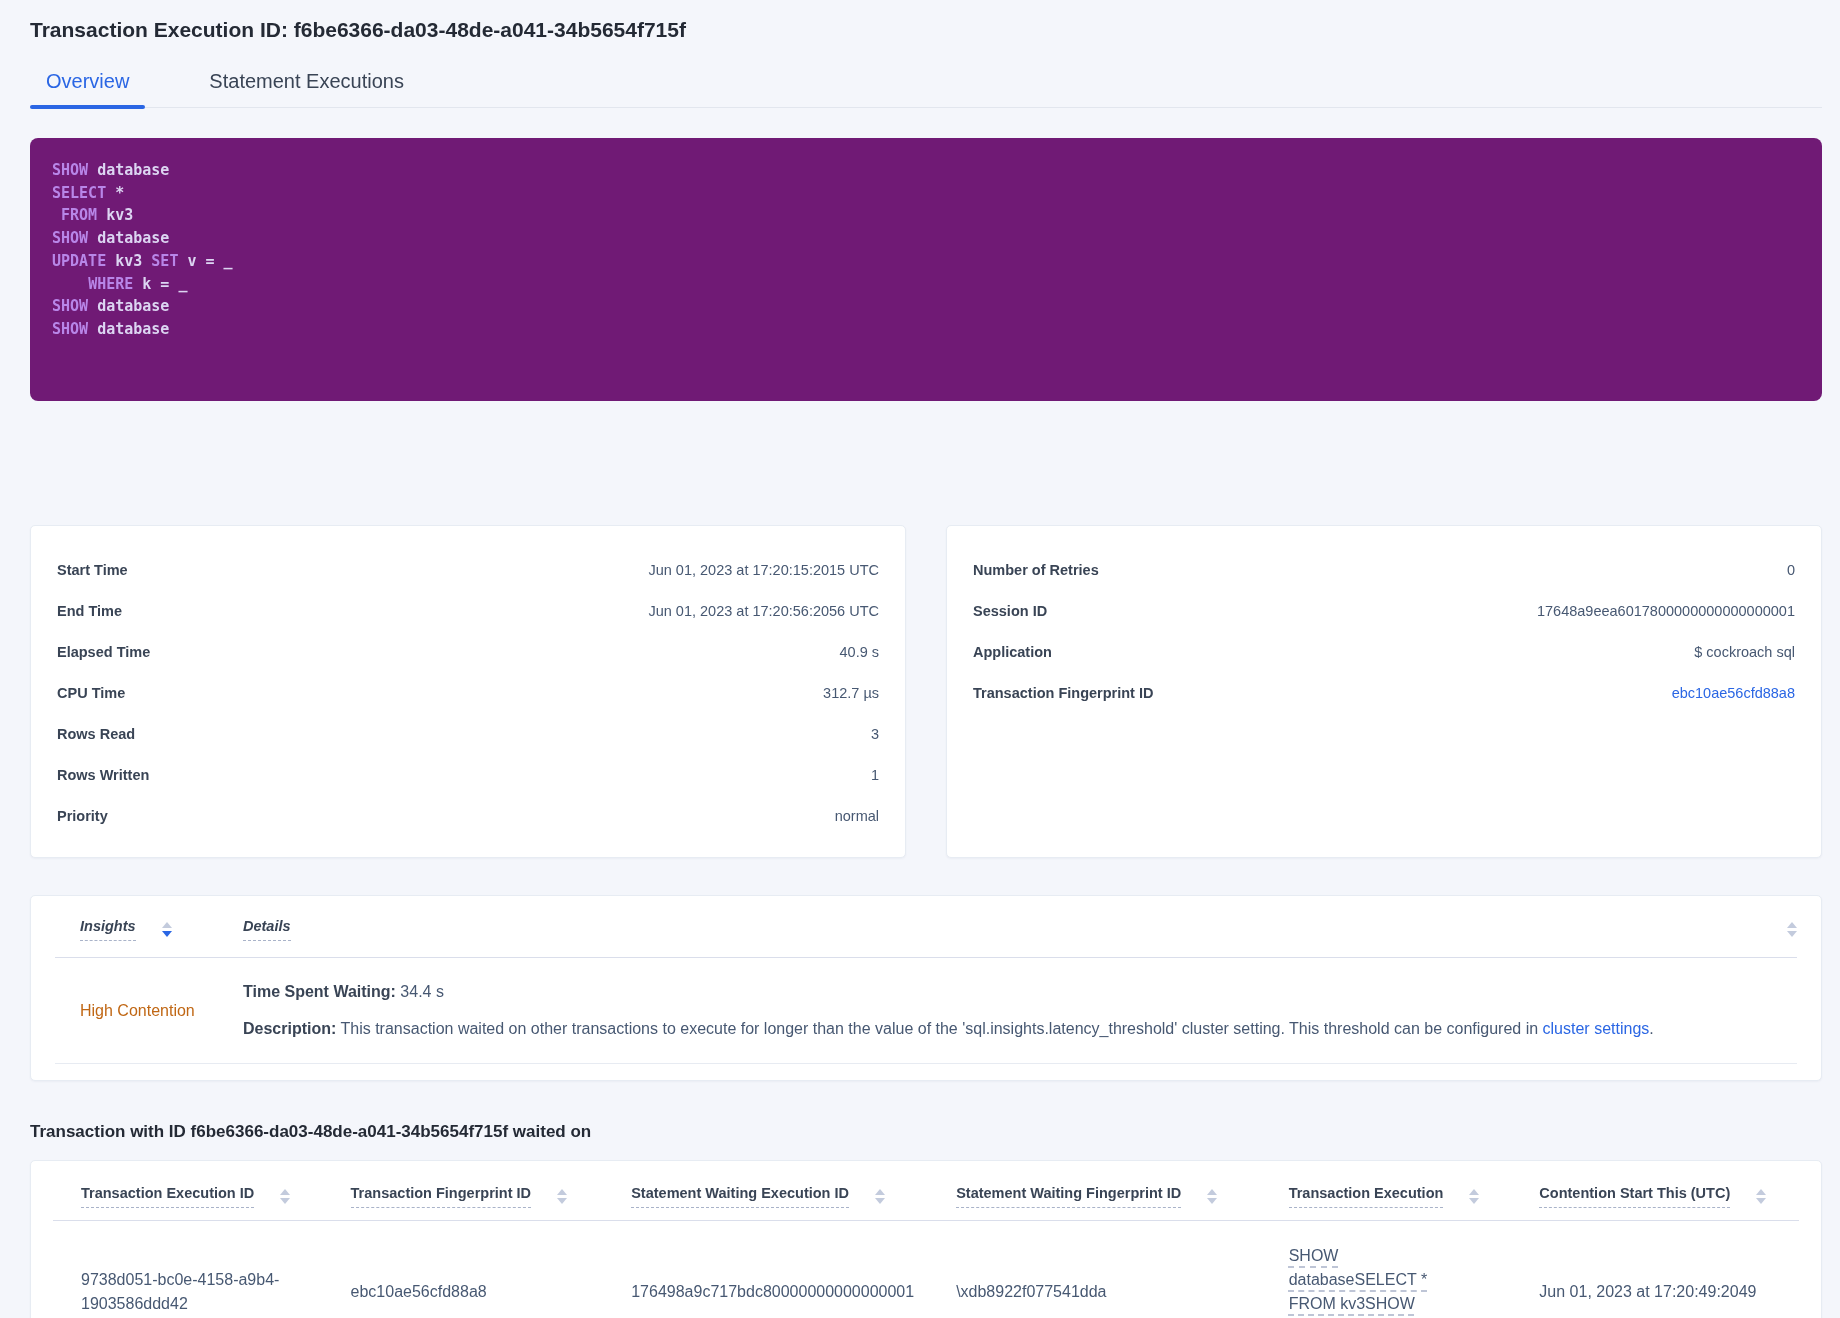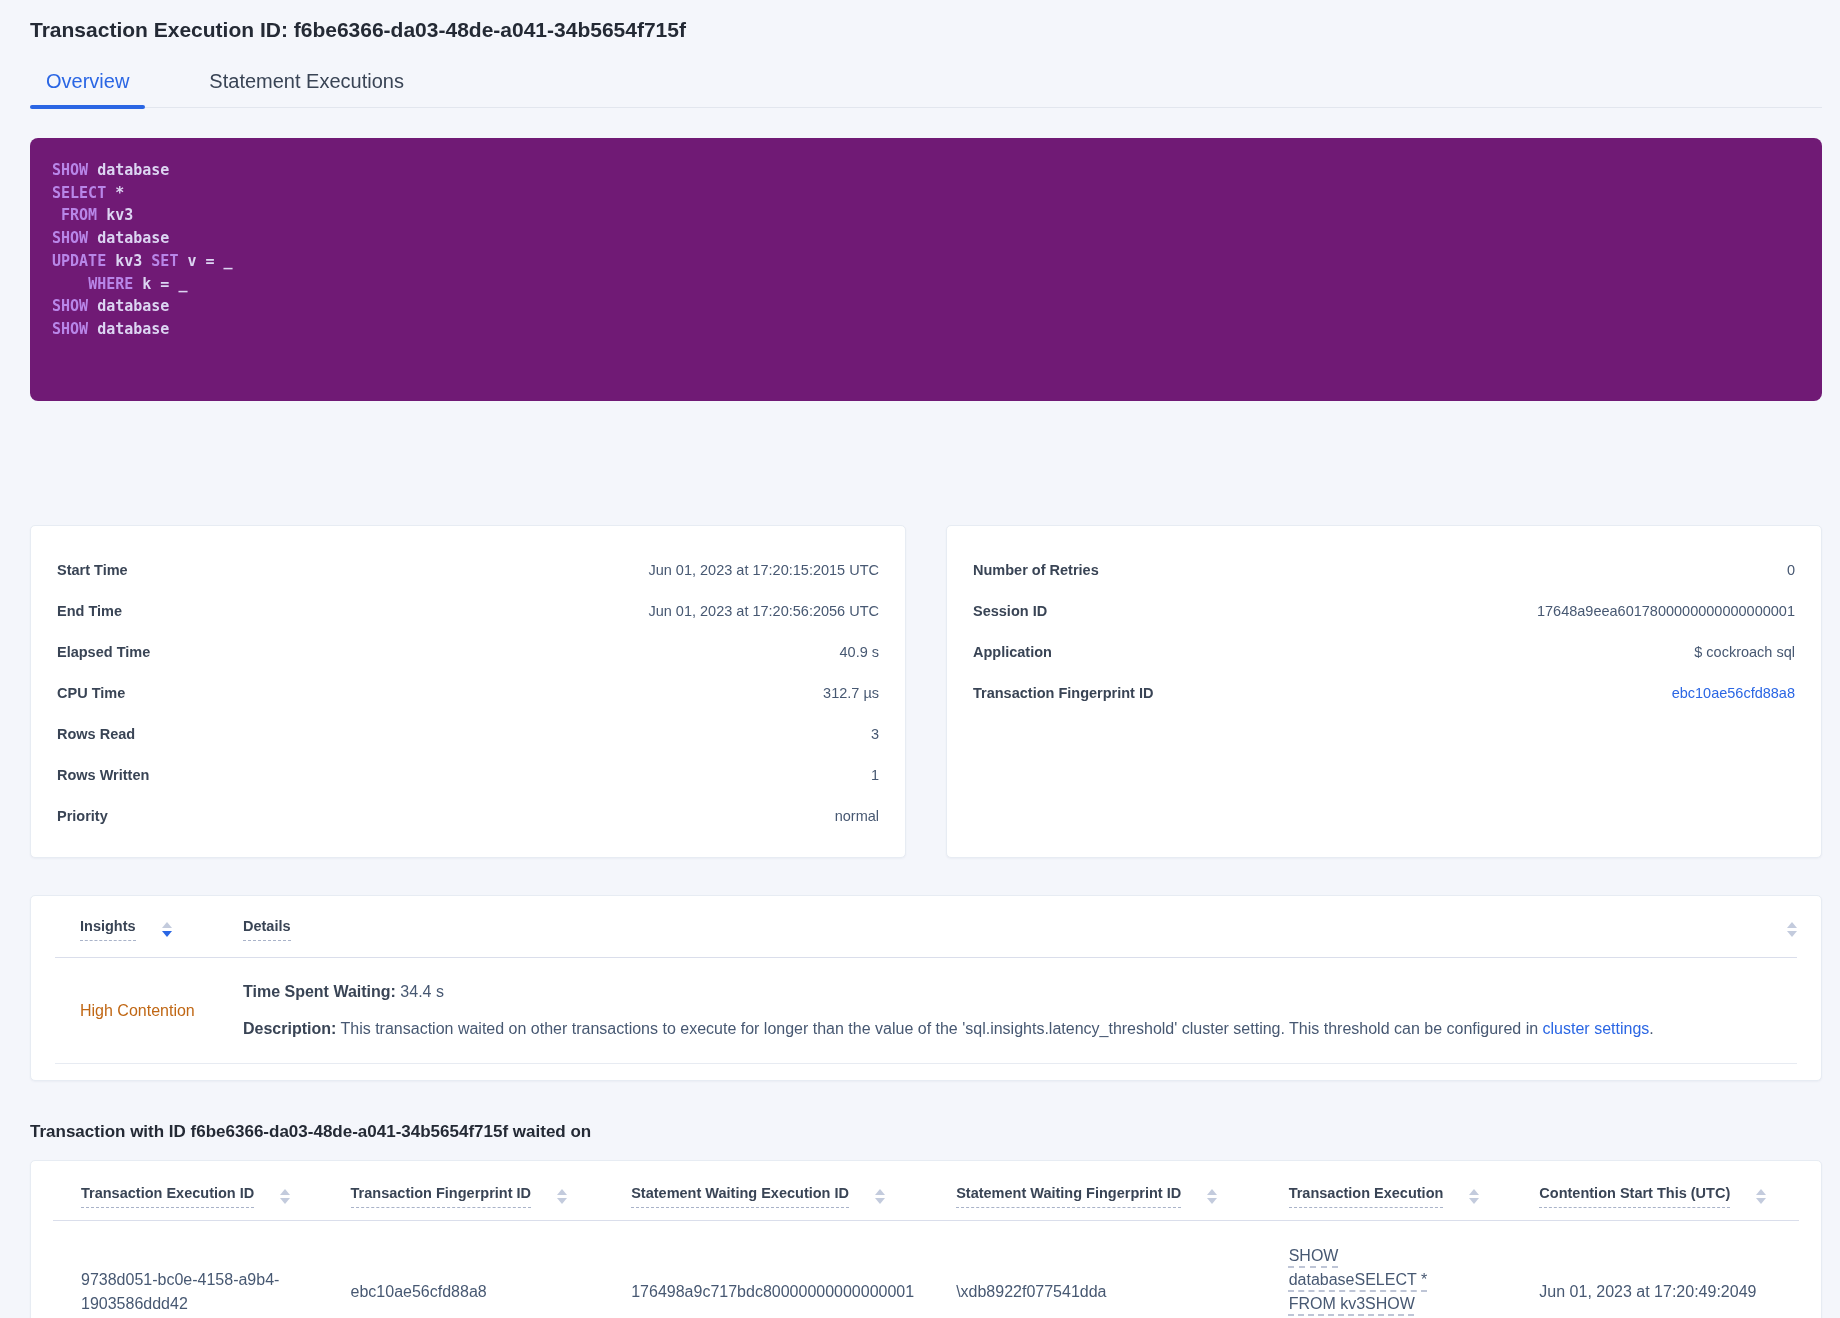--- a/index.html
+++ b/index.html
@@ -119,21 +119,21 @@
     border-top: 6px solid #c3cbdd;
   }
   .sort-icon .down.active { border-top-color: #2a66e4; }
 
   
   .insights-card {
     margin-top: 37px;
     padding: 0 24px 16px 24px;
   }
   .insights-table thead th { padding: 22px 0 16px 0; }
-  .insights-table thead tr { border-bottom: 1px solid #dadeeb; }
+  .insights-table thead tr { border-bottom: 1px solid #dadeeb; font-style: italic; }
   .insights-table tbody tr { border-bottom: 1px solid #e7ebf2; }
   .insights-table td { padding: 24px 0; vertical-align: middle; }
   .insights-table th:first-child, .insights-table td:first-child { padding-left: 25px; }
   .high-contention { color: #c06714; }
   .detail-line { line-height: 20px; }
   .detail-line + .detail-line { margin-top: 17px; }
   .detail-label { font-weight: 700; color: #394455; }
 
   
   .waited-heading {

